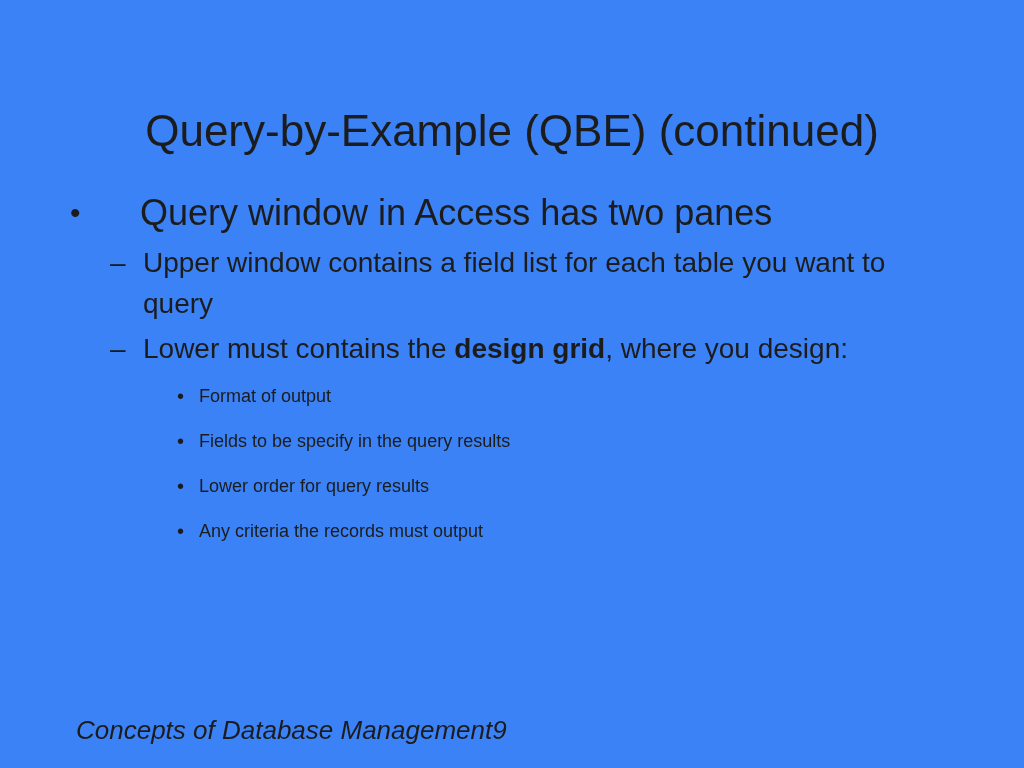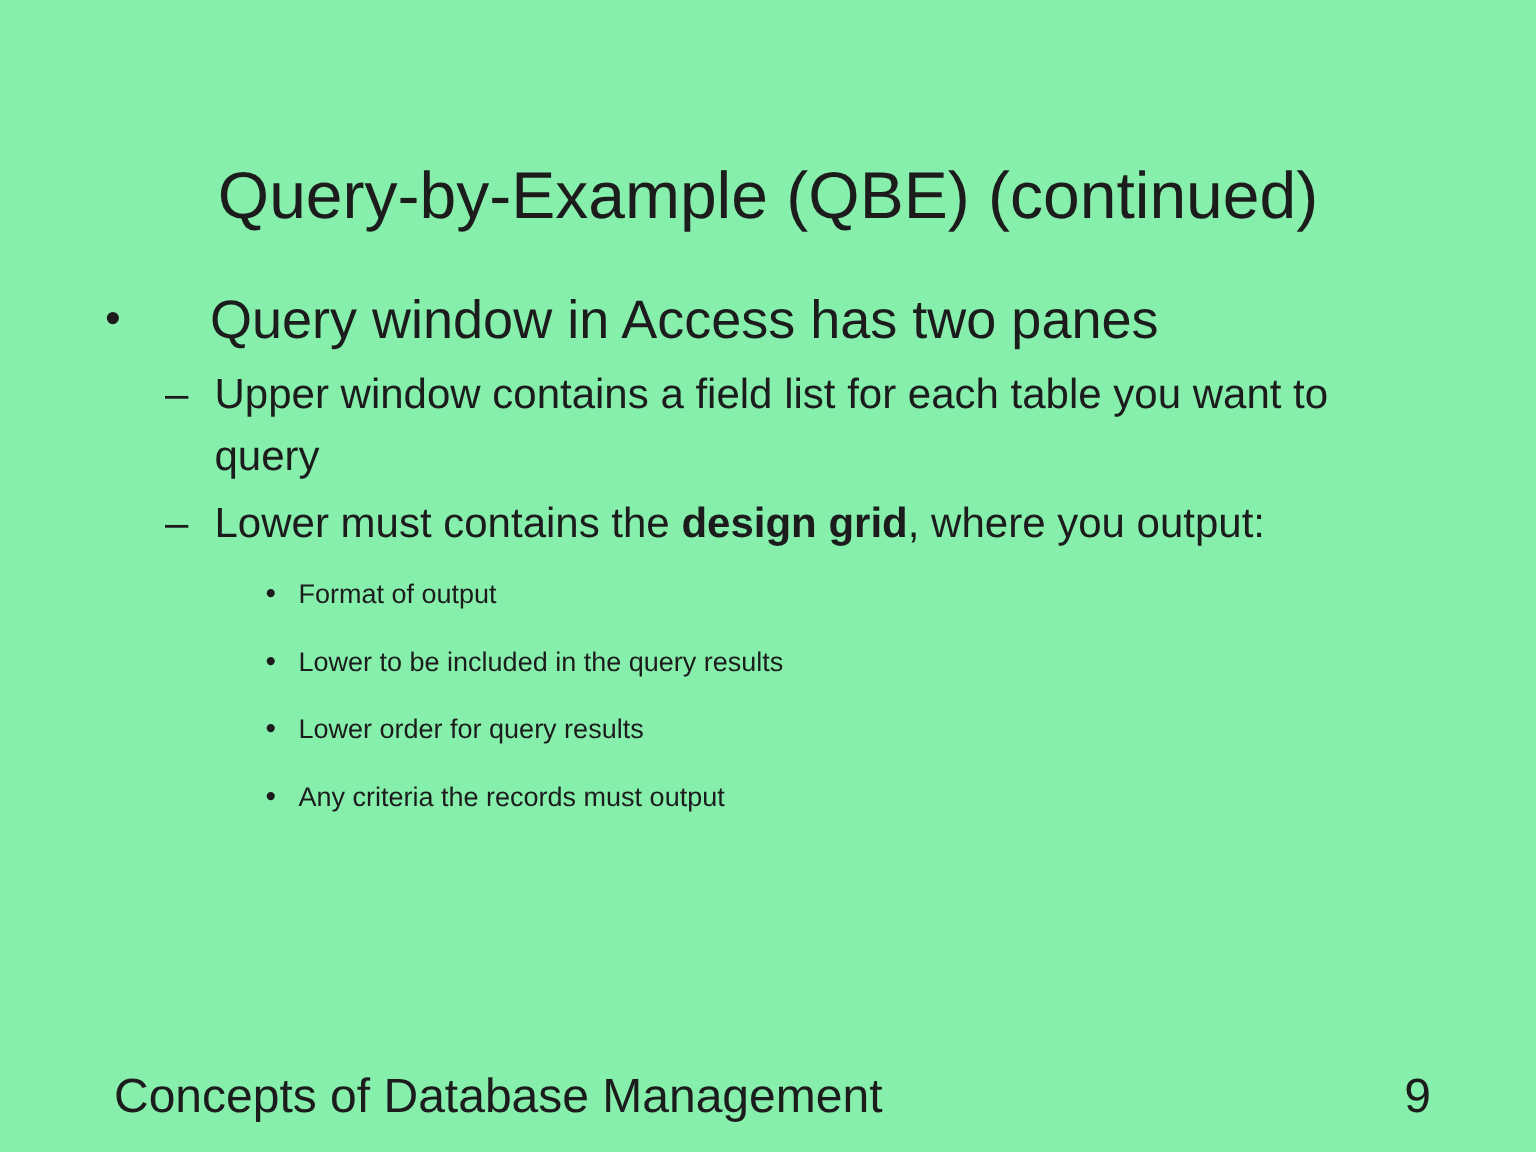--- a/index.html
+++ b/index.html
@@ -13,21 +13,21 @@
     position: relative;
     overflow: hidden;
     font-family: "Liberation Sans", sans-serif;
     color: #1c1c1c;
     -webkit-font-smoothing: antialiased;
   }
 
   .slide {
     position: absolute;
     inset: 0;
-    background: #86efac;
+    background: #3b82f6;
   }
 
   
   .slide-title {
     position: absolute;
     top: 76px;
     left: 40px;
     right: 40px;
     text-align: center;
     font-size: 44px;
@@ -114,24 +114,24 @@
   }
 
   
   .footer {
     position: absolute;
     left: 76px;
     right: 70px;
     top: 714px;
     display: flex;
     align-items: baseline;
-    justify-content: space-between;
-    font-size: 32px;
+    font-size: 26px;
     line-height: 32px;
     color: #1c1c1c;
+    font-style: italic;
   }
   .footer-number {
     text-align: right;
   }
 </style>
 </head>
 <body>
 
 <div class="slide">
 
@@ -144,33 +144,33 @@
       <span class="text">Query window in Access has two panes</span>
     </div>
 
     <div class="bullet-row lvl2">
       <span class="marker">–</span>
       <span class="text">Upper window contains a field list for each table you want to query</span>
     </div>
 
     <div class="bullet-row lvl2">
       <span class="marker">–</span>
-      <span class="text"><span>Lower must contains the </span><b>design grid</b><span>, where you output:</span></span>
+      <span class="text"><span>Lower must contains the </span><b>design grid</b><span>, where you design:</span></span>
     </div>
 
     <div class="lvl3-group">
 
       <div class="bullet-row lvl3">
         <span class="marker">•</span>
         <span class="text">Format of output</span>
       </div>
 
       <div class="bullet-row lvl3">
         <span class="marker">•</span>
-        <span class="text">Lower to be included in the query results</span>
+        <span class="text">Fields to be specify in the query results</span>
       </div>
 
       <div class="bullet-row lvl3">
         <span class="marker">•</span>
         <span class="text">Lower order for query results</span>
       </div>
 
       <div class="bullet-row lvl3">
         <span class="marker">•</span>
         <span class="text">Any criteria the records must output</span>

